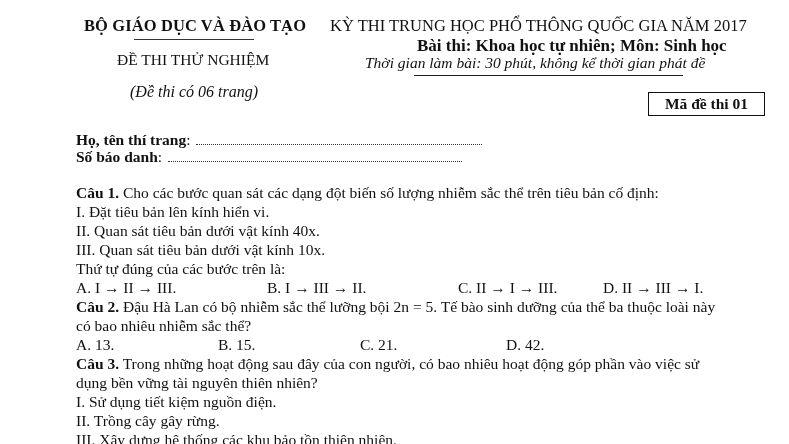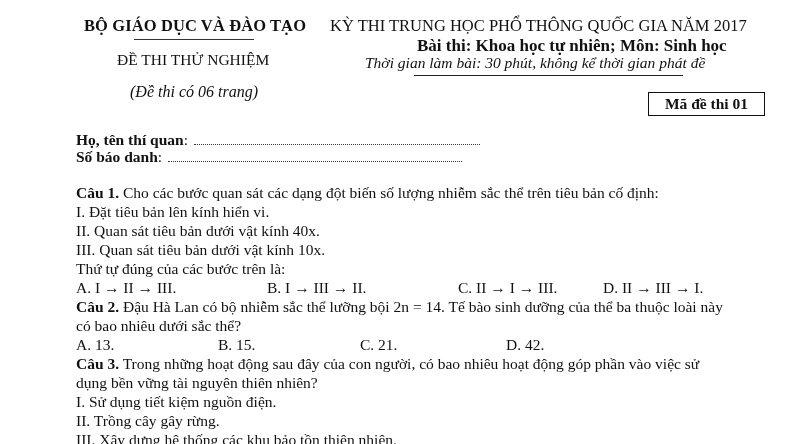--- a/index.html
+++ b/index.html
@@ -56,44 +56,44 @@
 <div class="abs hdr-exam">KỲ THI TRUNG HỌC PHỔ THÔNG QUỐC GIA NĂM 2017</div>
 <div class="abs hdr-subject">Bài thi: Khoa học tự nhiên; Môn: Sinh học</div>
 <div class="abs hdr-time">Thời gian làm bài: 30 phút, không kể thời gian phát đề</div>
 <div class="abs hdr-rule-right"></div>
 
 <div class="abs code-box">
   <span>Mã đề thi 01</span>
 </div>
 
 <div class="abs field field-name">
-  <span class="lbl">Họ, tên thí quan</span><span>:</span>
+  <span class="lbl">Họ, tên thí trang</span><span>:</span>
   <span class="dots"></span>
 </div>
 <div class="abs field field-id">
   <span class="lbl">Số báo danh</span><span>:</span>
   <span class="dots" style="width:294px"></span>
 </div>
 
 <div class="abs line" style="top:184px">
   <span class="qnum">Câu 1.</span><span> Cho các bước quan sát các dạng đột biến số lượng nhiễm sắc thể trên tiêu bản cố định:</span>
 </div>
 <div class="abs line" style="top:203px">I. Đặt tiêu bản lên kính hiển vi.</div>
 <div class="abs line" style="top:222px">II. Quan sát tiêu bản dưới vật kính 40x.</div>
 <div class="abs line" style="top:241px">III. Quan sát tiêu bản dưới vật kính 10x.</div>
 <div class="abs line" style="top:260px">Thứ tự đúng của các bước trên là:</div>
 <div class="abs opt" style="left:76px; top:279px">A. I → II → III.</div>
 <div class="abs opt" style="left:267px; top:279px">B. I → III → II.</div>
 <div class="abs opt" style="left:458px; top:279px">C. II → I → III.</div>
 <div class="abs opt" style="left:603px; top:279px">D. II → III → I.</div>
 
 <div class="abs line" style="top:298px">
-  <span class="qnum">Câu 2.</span><span> Đậu Hà Lan có bộ nhiễm sắc thể lưỡng bội 2n = 14. Tế bào sinh dưỡng của thể ba thuộc loài này</span>
+  <span class="qnum">Câu 2.</span><span> Đậu Hà Lan có bộ nhiễm sắc thể lưỡng bội 2n = 5. Tế bào sinh dưỡng của thể ba thuộc loài này</span>
 </div>
-<div class="abs line" style="top:317px">có bao nhiêu dưới sắc thể?</div>
+<div class="abs line" style="top:317px">có bao nhiêu nhiễm sắc thể?</div>
 <div class="abs opt" style="left:76px; top:336px">A. 13.</div>
 <div class="abs opt" style="left:218px; top:336px">B. 15.</div>
 <div class="abs opt" style="left:360px; top:336px">C. 21.</div>
 <div class="abs opt" style="left:506px; top:336px">D. 42.</div>
 
 <div class="abs line" style="top:355px">
   <span class="qnum">Câu 3.</span><span> Trong những hoạt động sau đây của con người, có bao nhiêu hoạt động góp phần vào việc sử</span>
 </div>
 <div class="abs line" style="top:374px">dụng bền vững tài nguyên thiên nhiên?</div>
 <div class="abs line" style="top:393px">I. Sử dụng tiết kiệm nguồn điện.</div>

